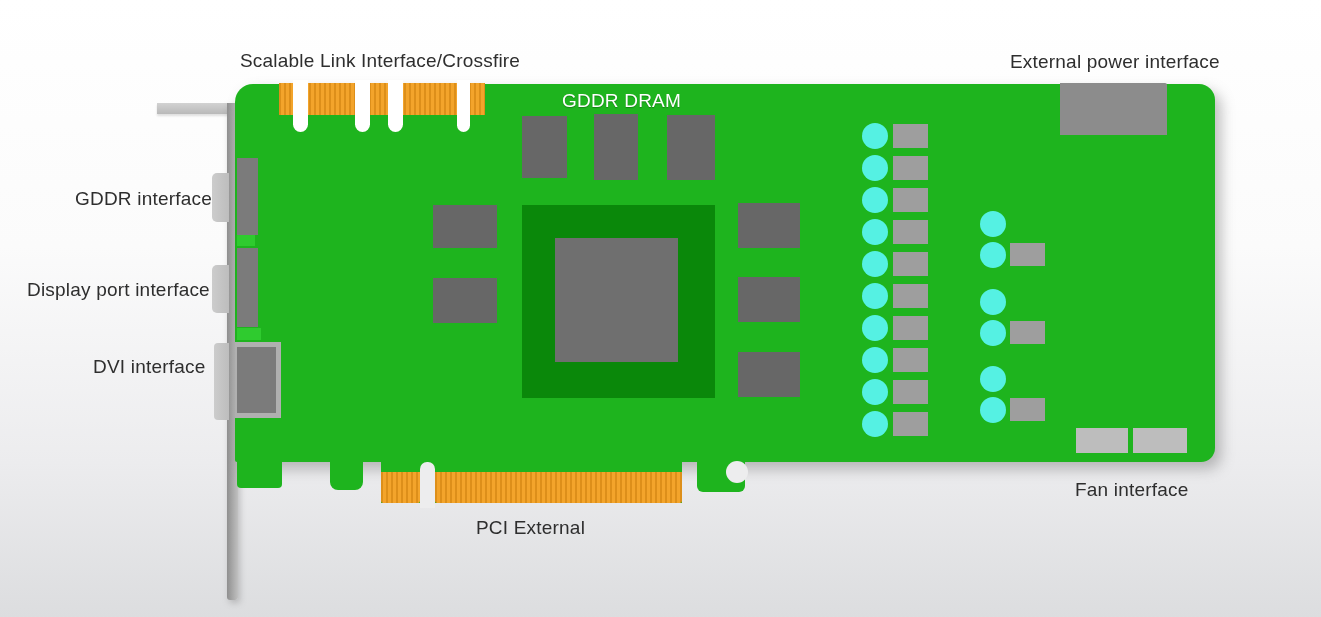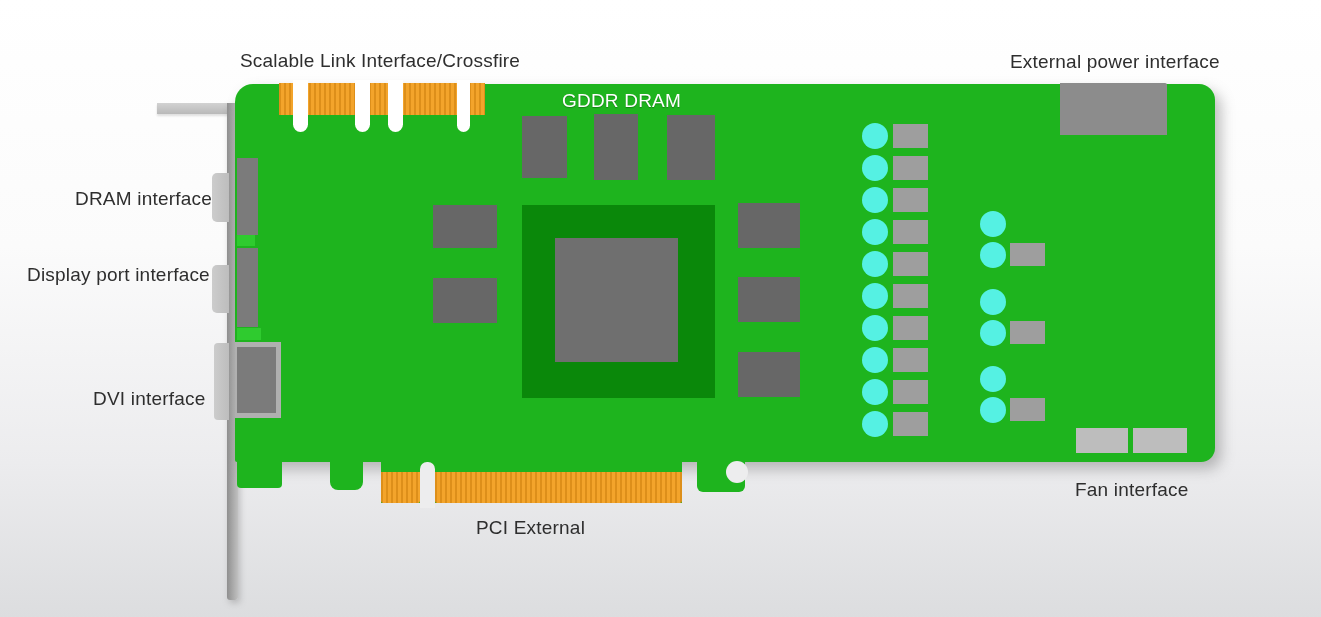--- a/index.html
+++ b/index.html
@@ -143,18 +143,18 @@
       <div class="pad" style="position: absolute; left: 1010px; top: 398px; width: 35px; height: 23px;"></div>
     </div>
 
   <div class="abs power-conn"></div>
   <div class="abs fan-pad fan-pad1"></div>
   <div class="abs fan-pad fan-pad2"></div>
 
   <div class="label" style="left:240px;top:50px">Scalable Link Interface/Crossfire</div>
   <div class="label" style="left:1010px;top:51px">External power interface</div>
   <div class="label white" style="left:562px;top:90px">GDDR DRAM</div>
-  <div class="label" style="left:75px;top:188px">DRAM interface</div>
-  <div class="label" style="left:27px;top:264px">Display port interface</div>
-  <div class="label" style="left:93px;top:388px">DVI interface</div>
+  <div class="label" style="left:75px;top:188px">GDDR interface</div>
+  <div class="label" style="left:27px;top:279px">Display port interface</div>
+  <div class="label" style="left:93px;top:356px">DVI interface</div>
   <div class="label" style="left:476px;top:517px">PCI External</div>
   <div class="label" style="left:1075px;top:479px">Fan interface</div>
 </div>
 
 </body></html>

